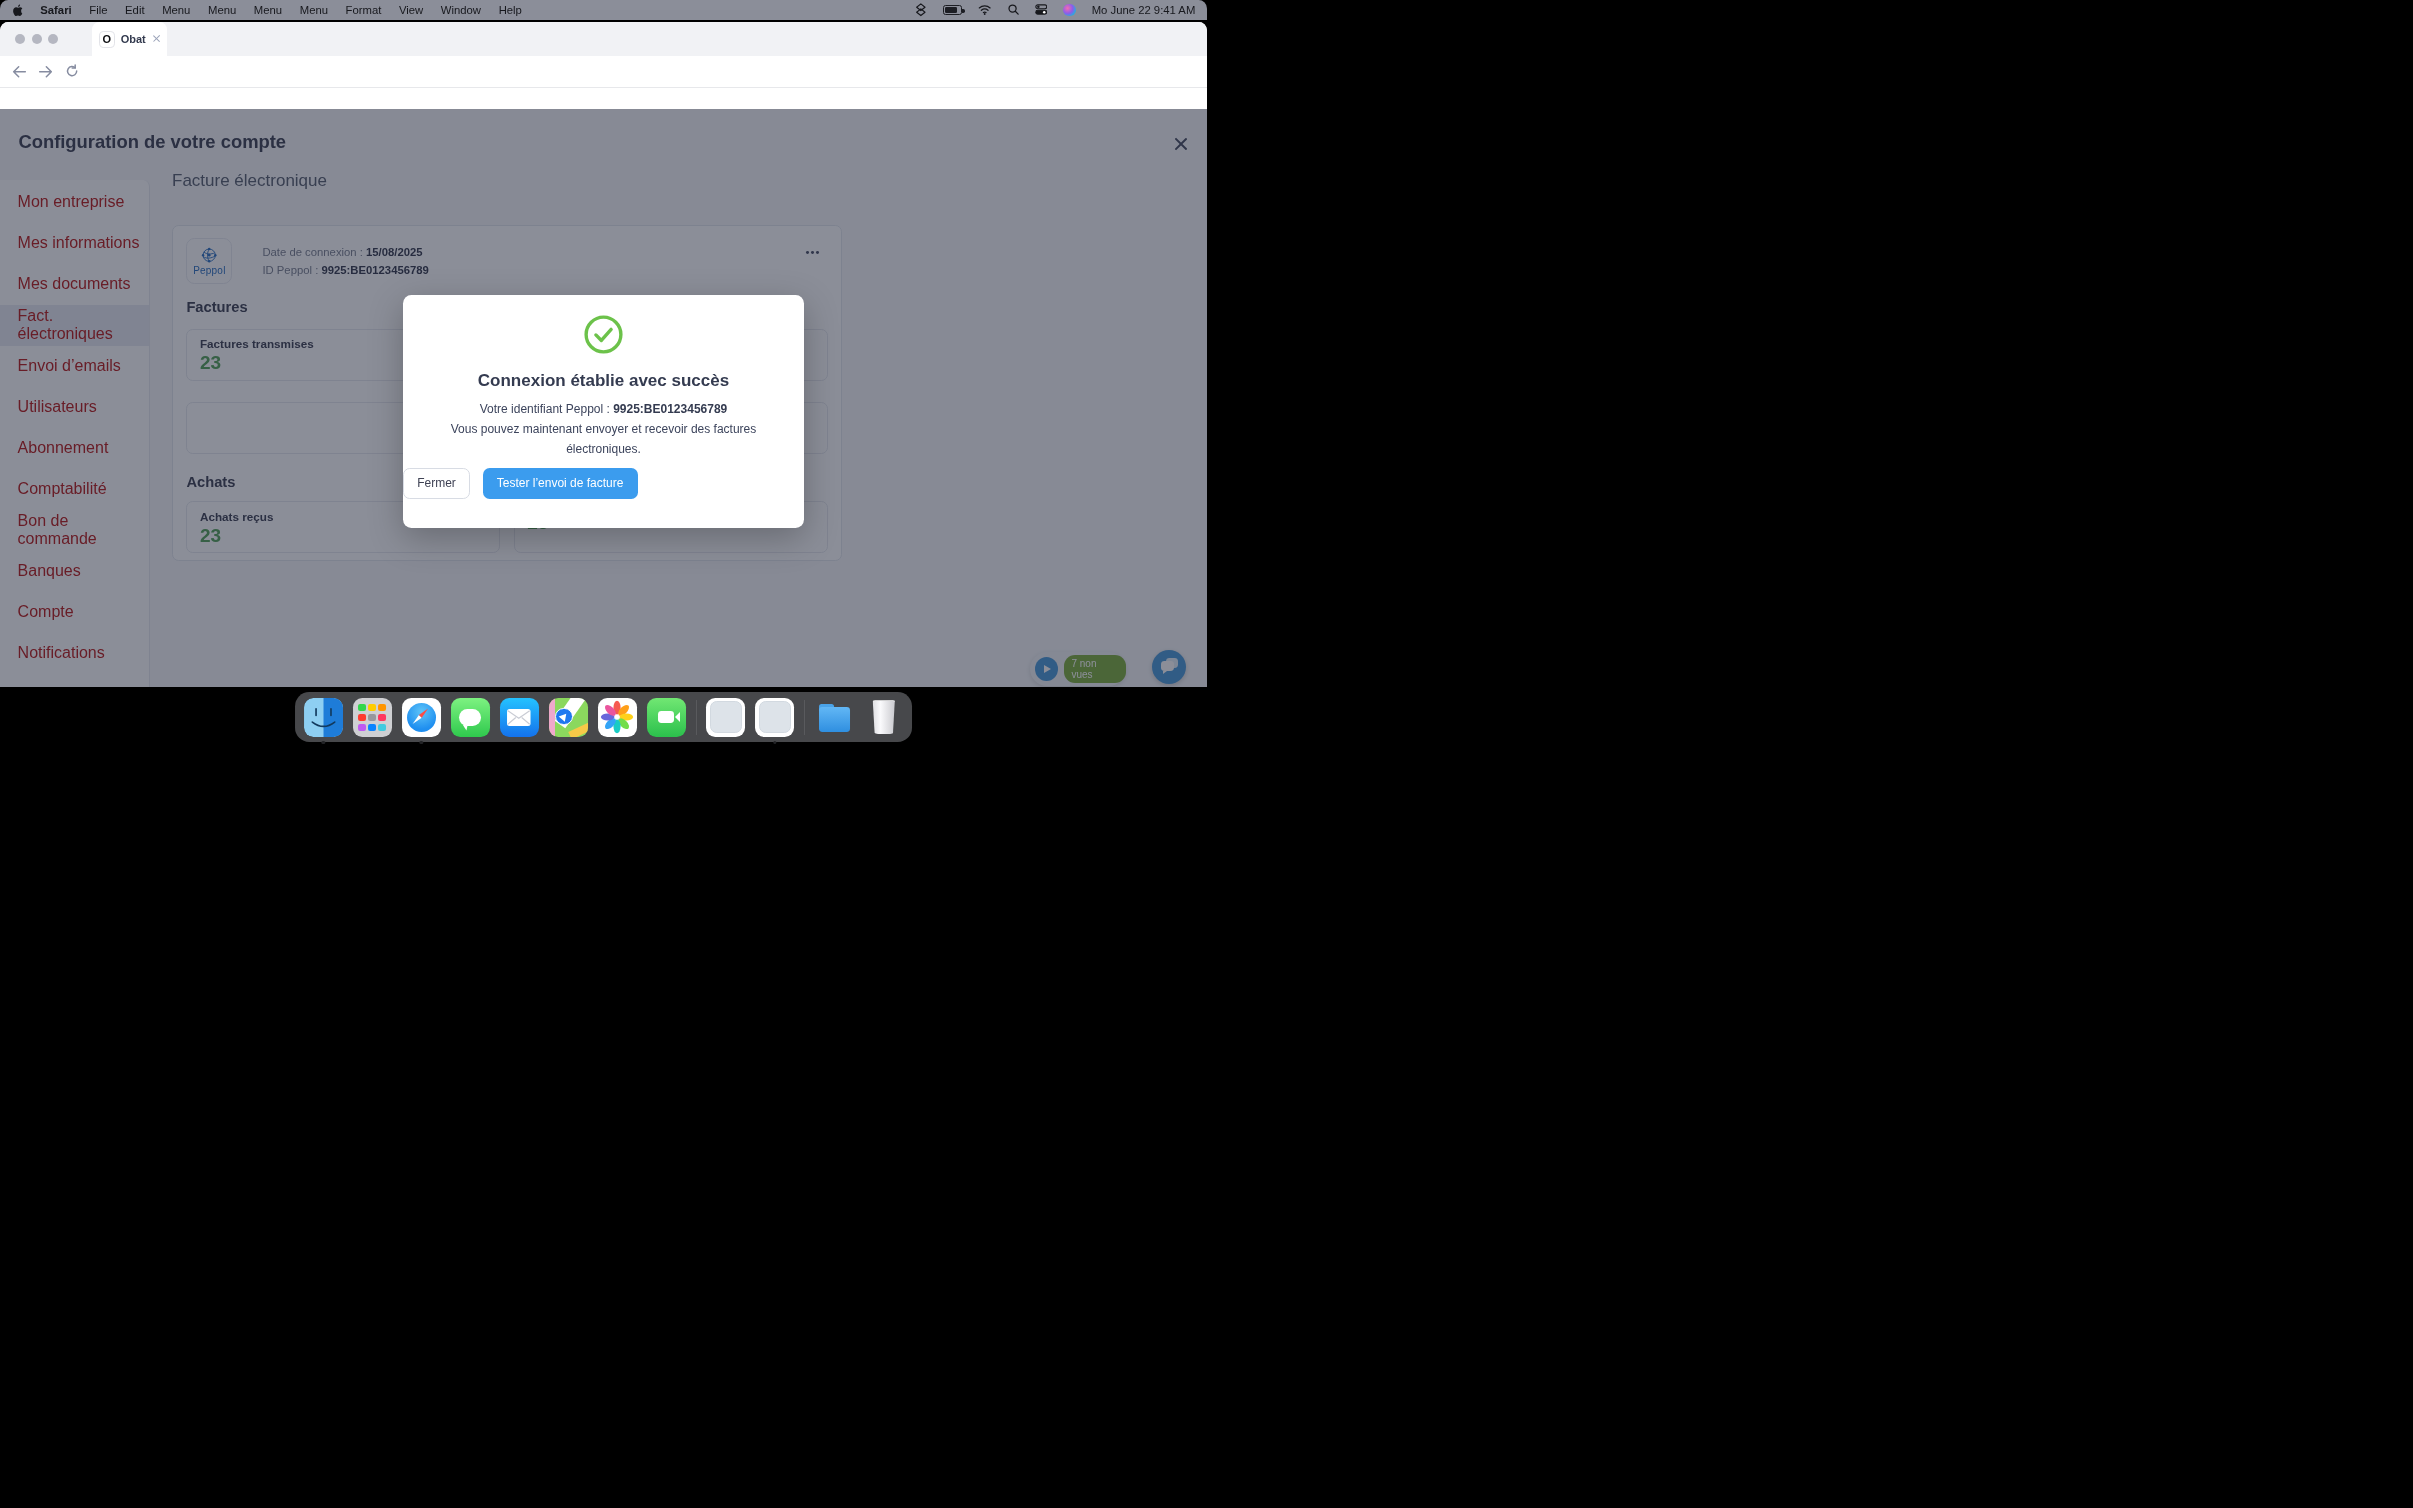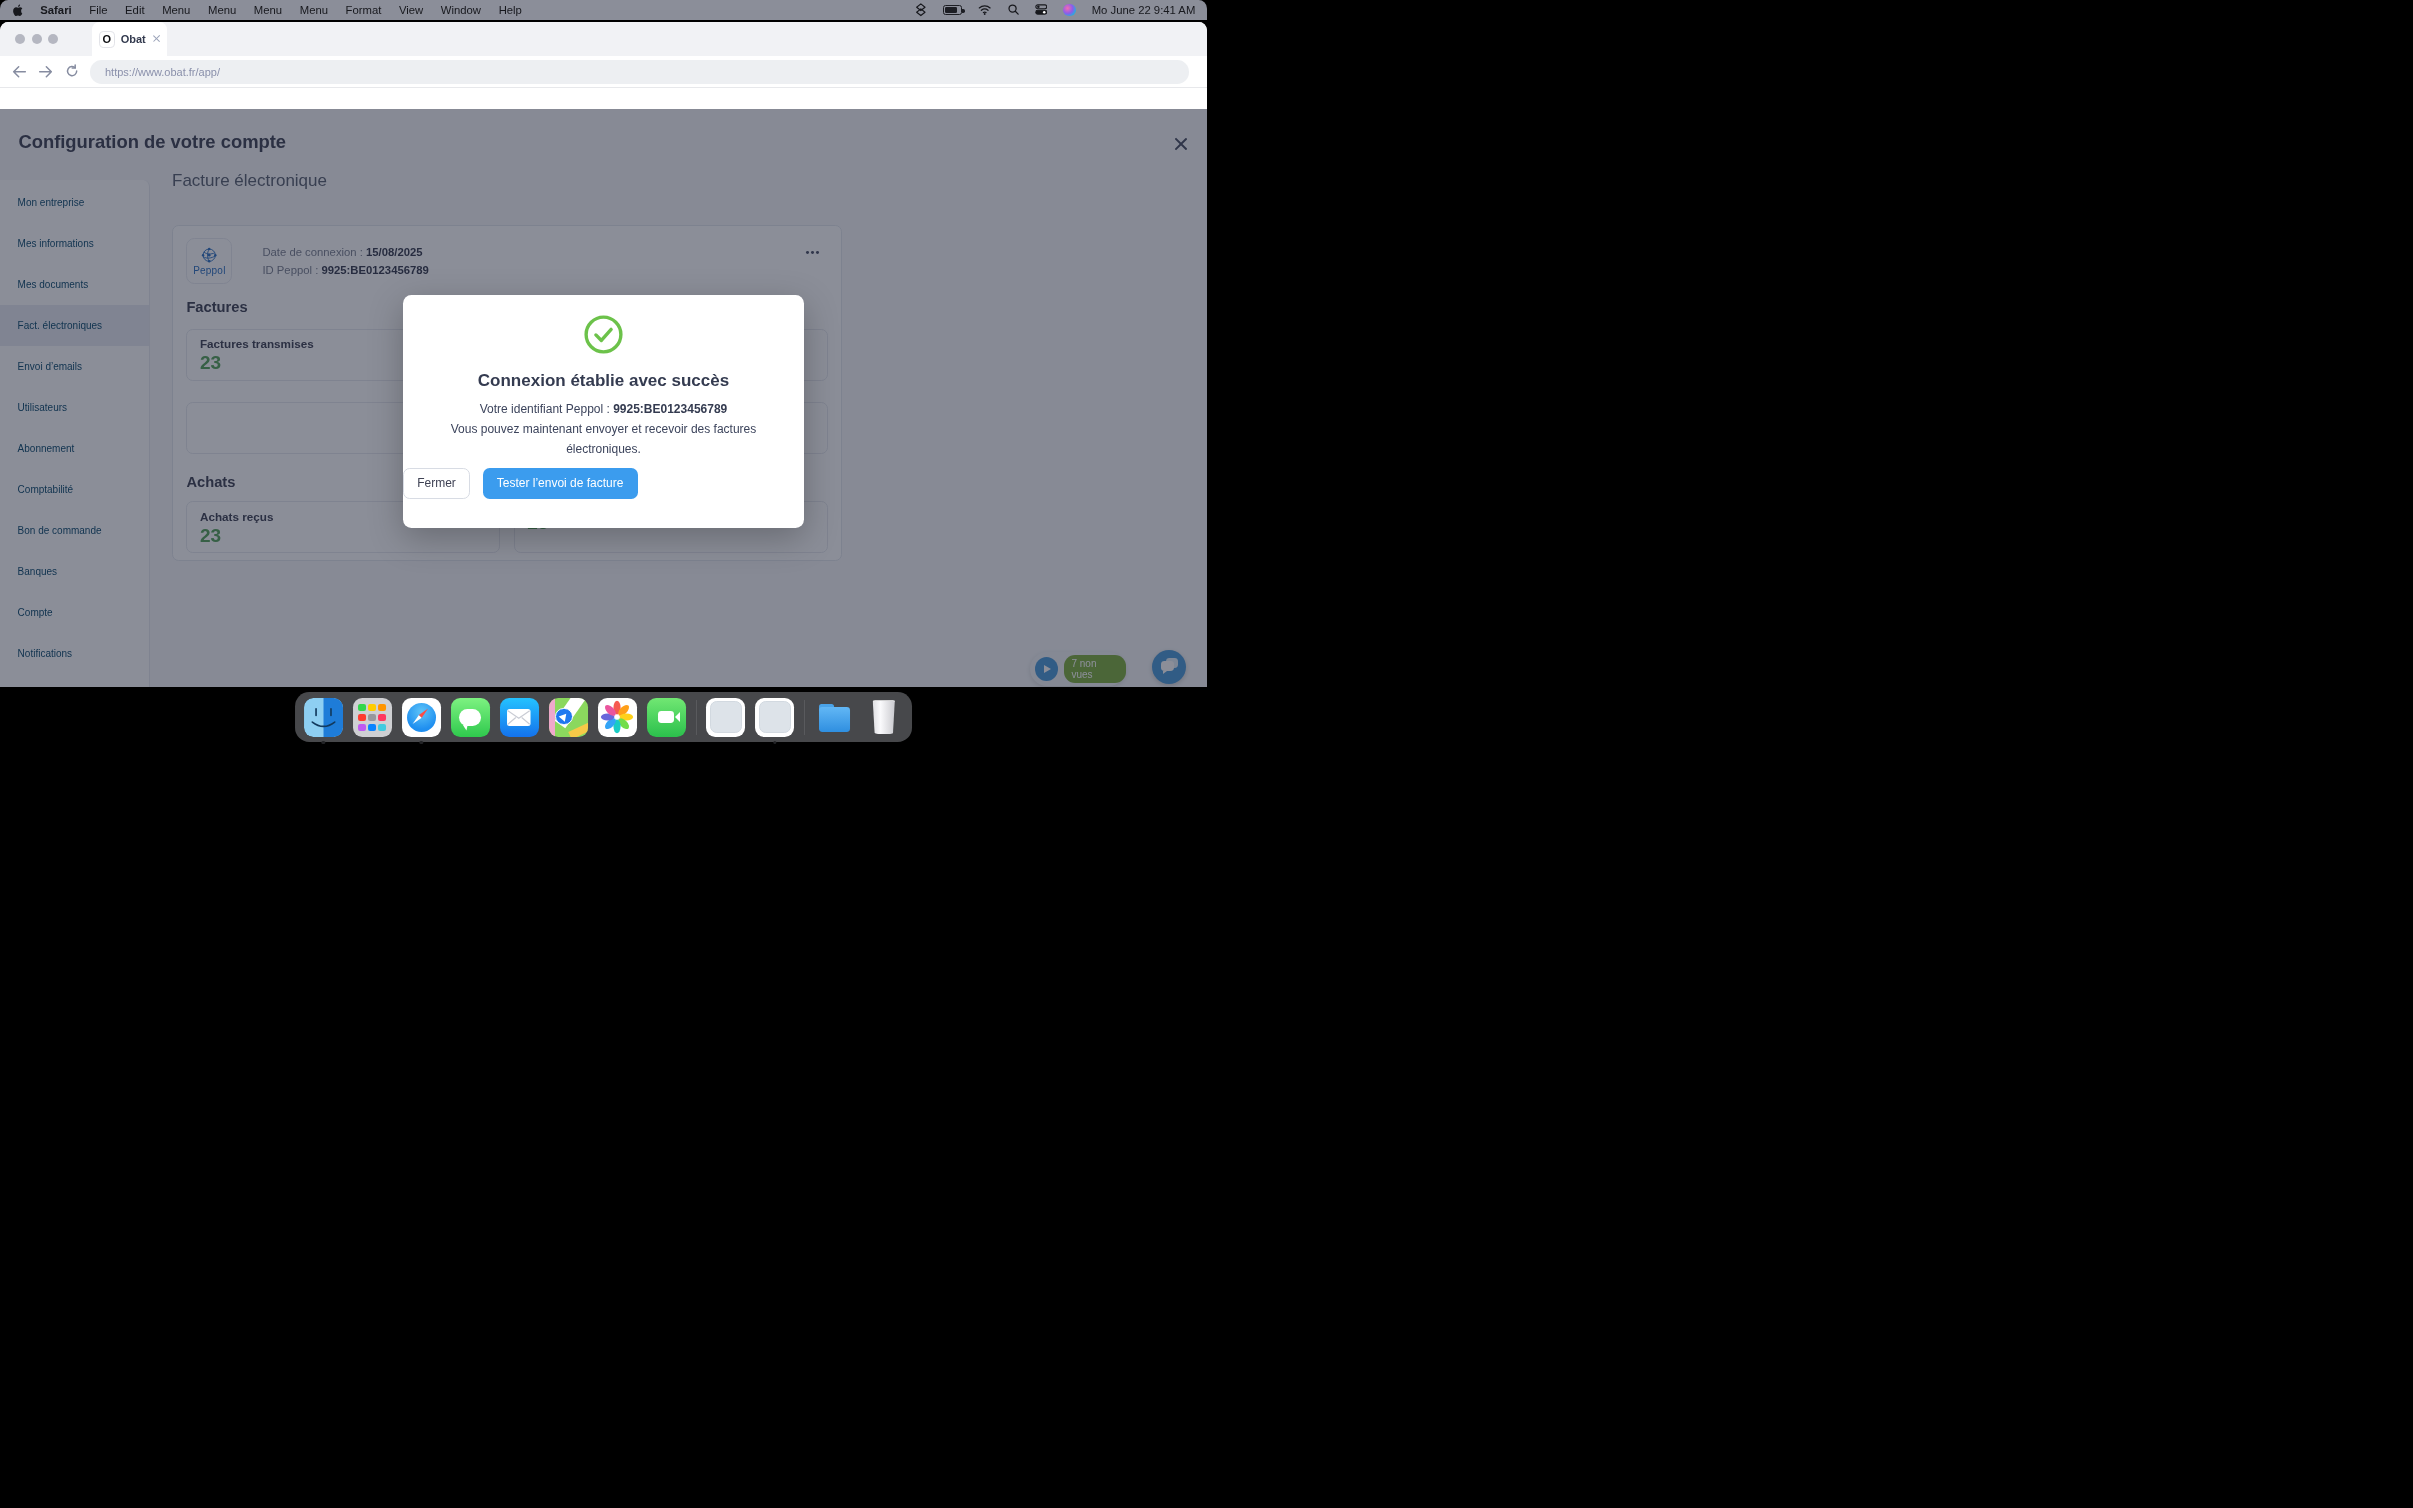--- a/index.html
+++ b/index.html
@@ -41,21 +41,21 @@
 
   
   .content{position:absolute;top:87px;left:0;right:0;bottom:0;background:#f6f7f9;overflow:hidden;}
   .page-title{position:absolute;left:18.4px;top:22px;font-size:18.4px;font-weight:600;color:#3f4254;}
   .page-close{position:absolute;right:18.4px;top:27px;width:15px;height:15px;cursor:pointer;}
   .page-close::before,.page-close::after{content:"";position:absolute;left:6.7px;top:0;width:1.8px;height:16px;background:#474c60;border-radius:0.8px;}
   .page-close::before{transform:rotate(45deg);} .page-close::after{transform:rotate(-45deg);}
 
   .sidebar{position:absolute;left:0;top:71px;bottom:0;width:150px;background:#fff;
     border-right:0.8px solid #e7e9ee;border-top-right-radius:6.7px;padding-top:1.7px;}
-  .side-item{height:41px;display:flex;align-items:center;padding-left:17.6px;font-size:10px;color:#0c4a6e;cursor:pointer;}
+  .side-item{height:41px;display:flex;align-items:center;padding-left:17.6px;font-size:16px;color:#b91c1c;cursor:pointer;}
   .side-item.active{background:#e8ebf2;}
 
   .main{position:absolute;left:172px;top:0;width:670px;}
   .section-title{position:absolute;top:62px;left:0;font-size:17px;color:#596070;}
   .container{position:absolute;top:116px;left:0;width:670px;height:336px;background:#fff;
     border:0.8px solid #e3e6ec;border-radius:6.7px;padding:10px 13.4px 0 13.4px;}
   .peppol-row{display:flex;align-items:center;height:50px;position:relative;}
   .peppol-tile{width:46px;height:46px;border:0.8px solid #e8eaf0;border-radius:8.4px;background:#fff;
     display:flex;flex-direction:column;align-items:center;justify-content:center;gap:0.8px;}
   .peppol-word{font-size:10px;color:#2a6fc0;letter-spacing:0.2px;}
@@ -223,23 +223,20 @@
       <svg width="15" height="13.4" viewBox="0 0 18 16">
           <path d="M10 2l6 6-6 6M16 8H2" fill="none" stroke="#868ca0" stroke-width="1.8" stroke-linecap="round" stroke-linejoin="round"></path>
         </svg>
     </span>
     <span class="nav-ic">
       <svg width="14.2" height="14.2" viewBox="0 0 17 17">
           <path d="M14 8.5a5.5 5.5 0 1 1-1.6-3.9" fill="none" stroke="#868ca0" stroke-width="1.8" stroke-linecap="round"></path>
           <path d="M12.2 1.2v3.6H8.6" fill="none" stroke="#868ca0" stroke-width="1.8" stroke-linecap="round" stroke-linejoin="round"></path>
         </svg>
     </span>
-    <div class="urlbar">
-      <span>https://www.obat.fr/app/</span>
-    </div>
   </div>
 
   <div class="content">
     <div class="page-title">Configuration de votre compte</div>
     <div class="page-close"></div>
 
     <div class="sidebar">
       <div class="side-item">Mon entreprise</div>
       <div class="side-item">Mes informations</div>
       <div class="side-item">Mes documents</div>

